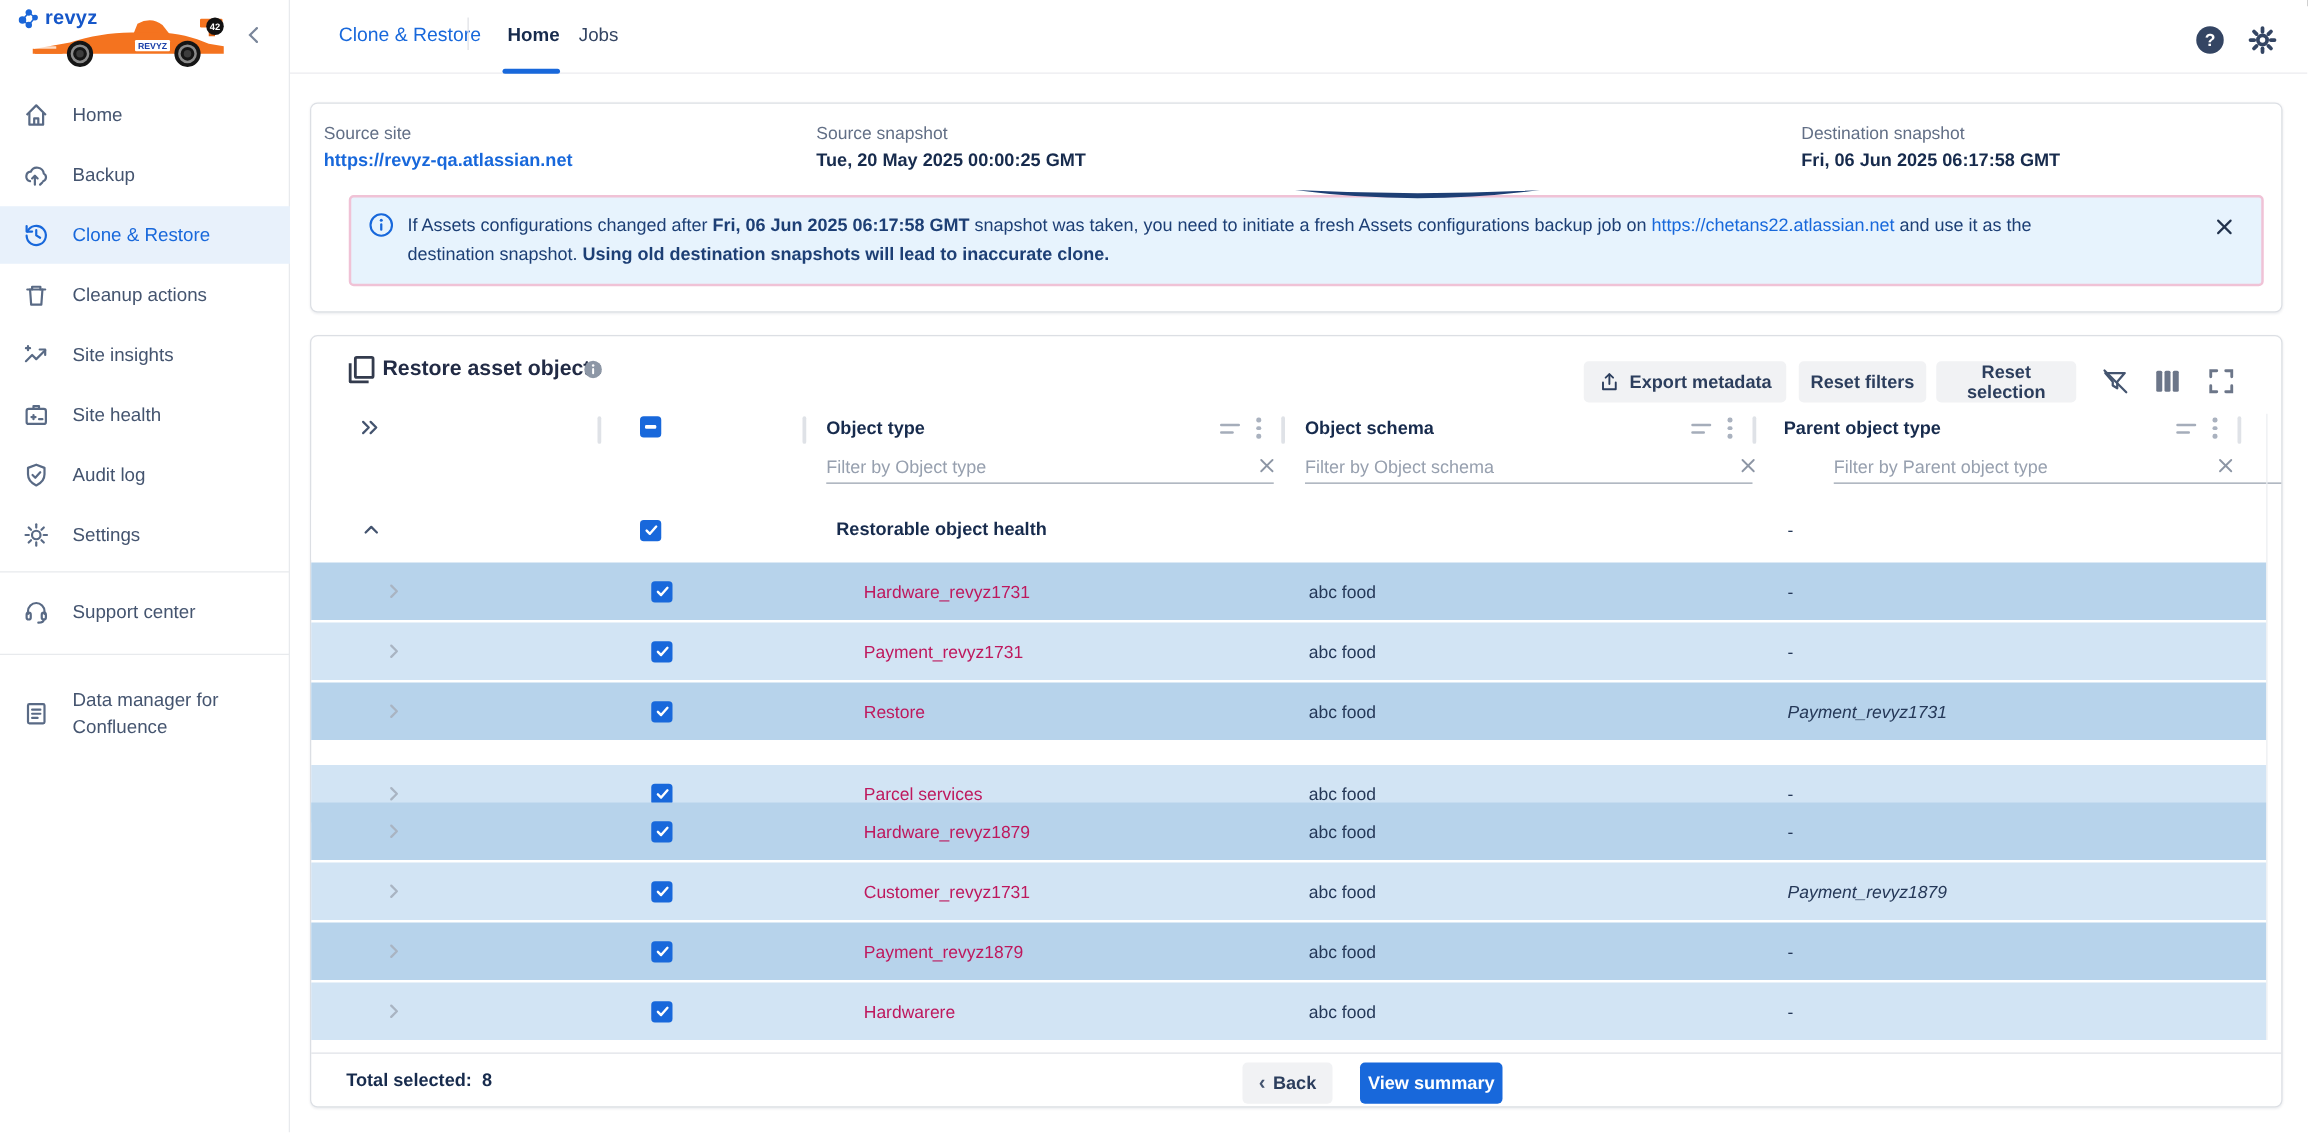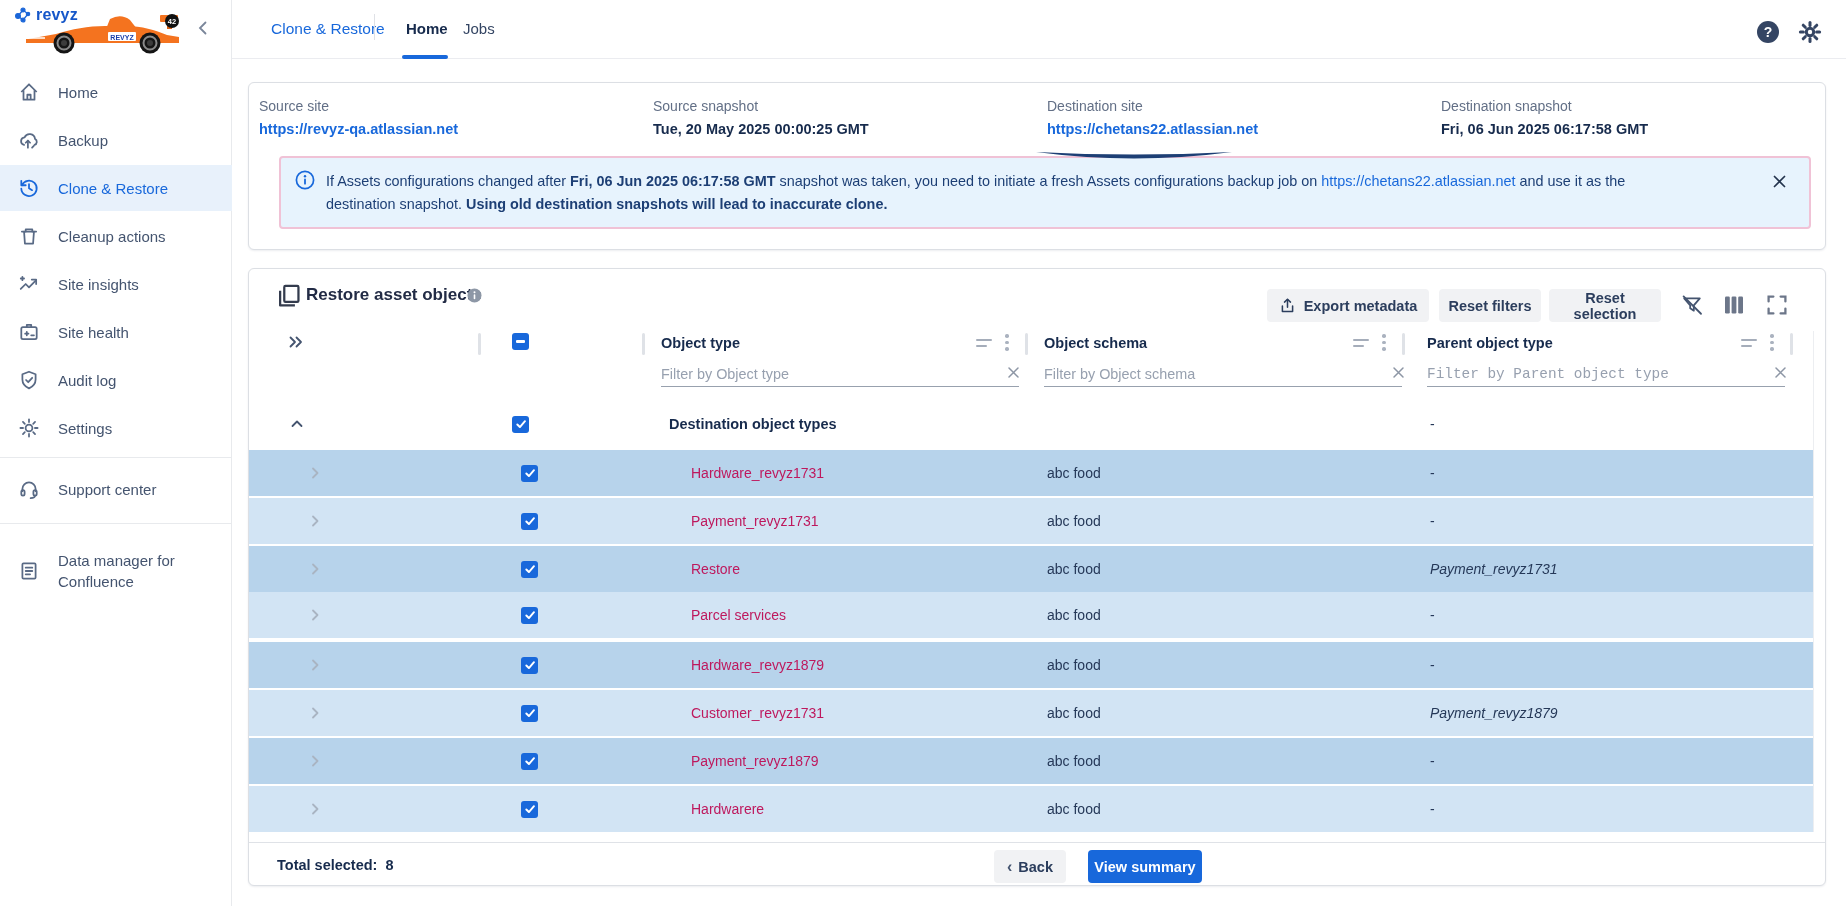--- a/index.html
+++ b/index.html
@@ -309,24 +309,20 @@
 
 <div class="abs card card1">
   <div class="sum-col" style="left:10px">
     <div class="sum-label">Source site</div>
     <div class="sum-link">https://revyz-qa.atlassian.net</div>
   </div>
   <div class="sum-col" style="left:404px">
     <div class="sum-label">Source snapshot</div>
     <div class="sum-val">Tue, 20 May 2025 00:00:25 GMT</div>
   </div>
-  <div class="sum-col" style="left:798px">
-    <div class="sum-label">Destination site</div>
-    <div class="sum-link">https://chetans22.atlassian.net</div>
-  </div>
   <div class="sum-col" style="left:1192px">
     <div class="sum-label">Destination snapshot</div>
     <div class="sum-val">Fri, 06 Jun 2025 06:17:58 GMT</div>
   </div>
 
   <div class="alert">
     <span class="notch">
       <svg width="196" height="14" viewBox="0 0 196 14">
           <path d="M0 4 Q98 17 196 4 Q98 9 0 4 Z" fill="#1d3f75"></path>
         </svg>
@@ -457,42 +453,42 @@
         <svg width="13" height="13" viewBox="0 0 13 13">
           <path d="M2 2 L11 11 M11 2 L2 11" stroke="#8d96a5" stroke-width="1.5" stroke-linecap="round"></path>
         </svg>
       </span>
     <input class="flt" style="left: 795px;" placeholder="Filter by Object schema">
     <span class="fx" style="left:1143px">
         <svg width="13" height="13" viewBox="0 0 13 13">
           <path d="M2 2 L11 11 M11 2 L2 11" stroke="#8d96a5" stroke-width="1.5" stroke-linecap="round"></path>
         </svg>
       </span>
-    <input class="flt" style="left: 1178px; font-family: Liberation Mono, monospace;" placeholder="Filter by Parent object type">
+    <input class="flt" style="left: 1218px;" placeholder="Filter by Parent object type">
     <span class="fx" style="left:1525px">
         <svg width="13" height="13" viewBox="0 0 13 13">
           <path d="M2 2 L11 11 M11 2 L2 11" stroke="#8d96a5" stroke-width="1.5" stroke-linecap="round"></path>
         </svg>
       </span>
   </div>
 
   <div class="grow group-row">
     <span class="cellwrap gchev">
       <svg width="16" height="16" viewBox="0 0 16 16" fill="none" stroke="#44546f" stroke-width="1.8" stroke-linecap="round" stroke-linejoin="round">
           <path d="M3.5 10 L8 5.5 L12.5 10"></path>
         </svg>
     </span>
     <span class="cellwrap gcb">
       <span class="cb">
           <svg width="12" height="12" viewBox="0 0 13 13">
             <path d="M2.5 7 l2.8 2.8 L10.8 3.5" fill="none" stroke="#fff" stroke-width="2.1" stroke-linecap="round" stroke-linejoin="round"></path>
           </svg>
         </span>
     </span>
-    <span class="cellwrap gobj">Destination object types</span>
+    <span class="cellwrap gobj">Restorable object health</span>
     <span class="cellwrap cpar">-</span>
   </div>
 
   <div id="rows">
       <div class="grow data-row" style="top: 181px;">
       <span class="cellwrap rchev">
         <svg width="16" height="16" viewBox="0 0 16 16" fill="none" stroke="#a9b4c2" stroke-width="1.8" stroke-linecap="round" stroke-linejoin="round">
             <path d="M6 3.5 L10.5 8 L6 12.5"></path>
           </svg>
       </span>
@@ -534,21 +530,21 @@
         <span class="cb">
             <svg width="12" height="12" viewBox="0 0 13 13">
               <path d="M2.5 7 l2.8 2.8 L10.8 3.5" fill="none" stroke="#fff" stroke-width="2.1" stroke-linecap="round" stroke-linejoin="round"></path>
             </svg>
           </span>
       </span>
       <span class="cellwrap cobj">Restore</span>
       <span class="cellwrap csch">abc food</span>
       <span class="cellwrap cpar italic">Payment_revyz1731</span>
     </div>
-      <div class="grow data-row" style="top: 323px; text-align: center;">
+      <div class="grow data-row" style="top: 343px; text-align: center;">
       <span class="cellwrap rchev">
         <svg width="16" height="16" viewBox="0 0 16 16" fill="none" stroke="#a9b4c2" stroke-width="1.8" stroke-linecap="round" stroke-linejoin="round">
             <path d="M6 3.5 L10.5 8 L6 12.5"></path>
           </svg>
       </span>
       <span class="cellwrap ccb">
         <span class="cb">
             <svg width="12" height="12" viewBox="0 0 13 13">
               <path d="M2.5 7 l2.8 2.8 L10.8 3.5" fill="none" stroke="#fff" stroke-width="2.1" stroke-linecap="round" stroke-linejoin="round"></path>
             </svg>

